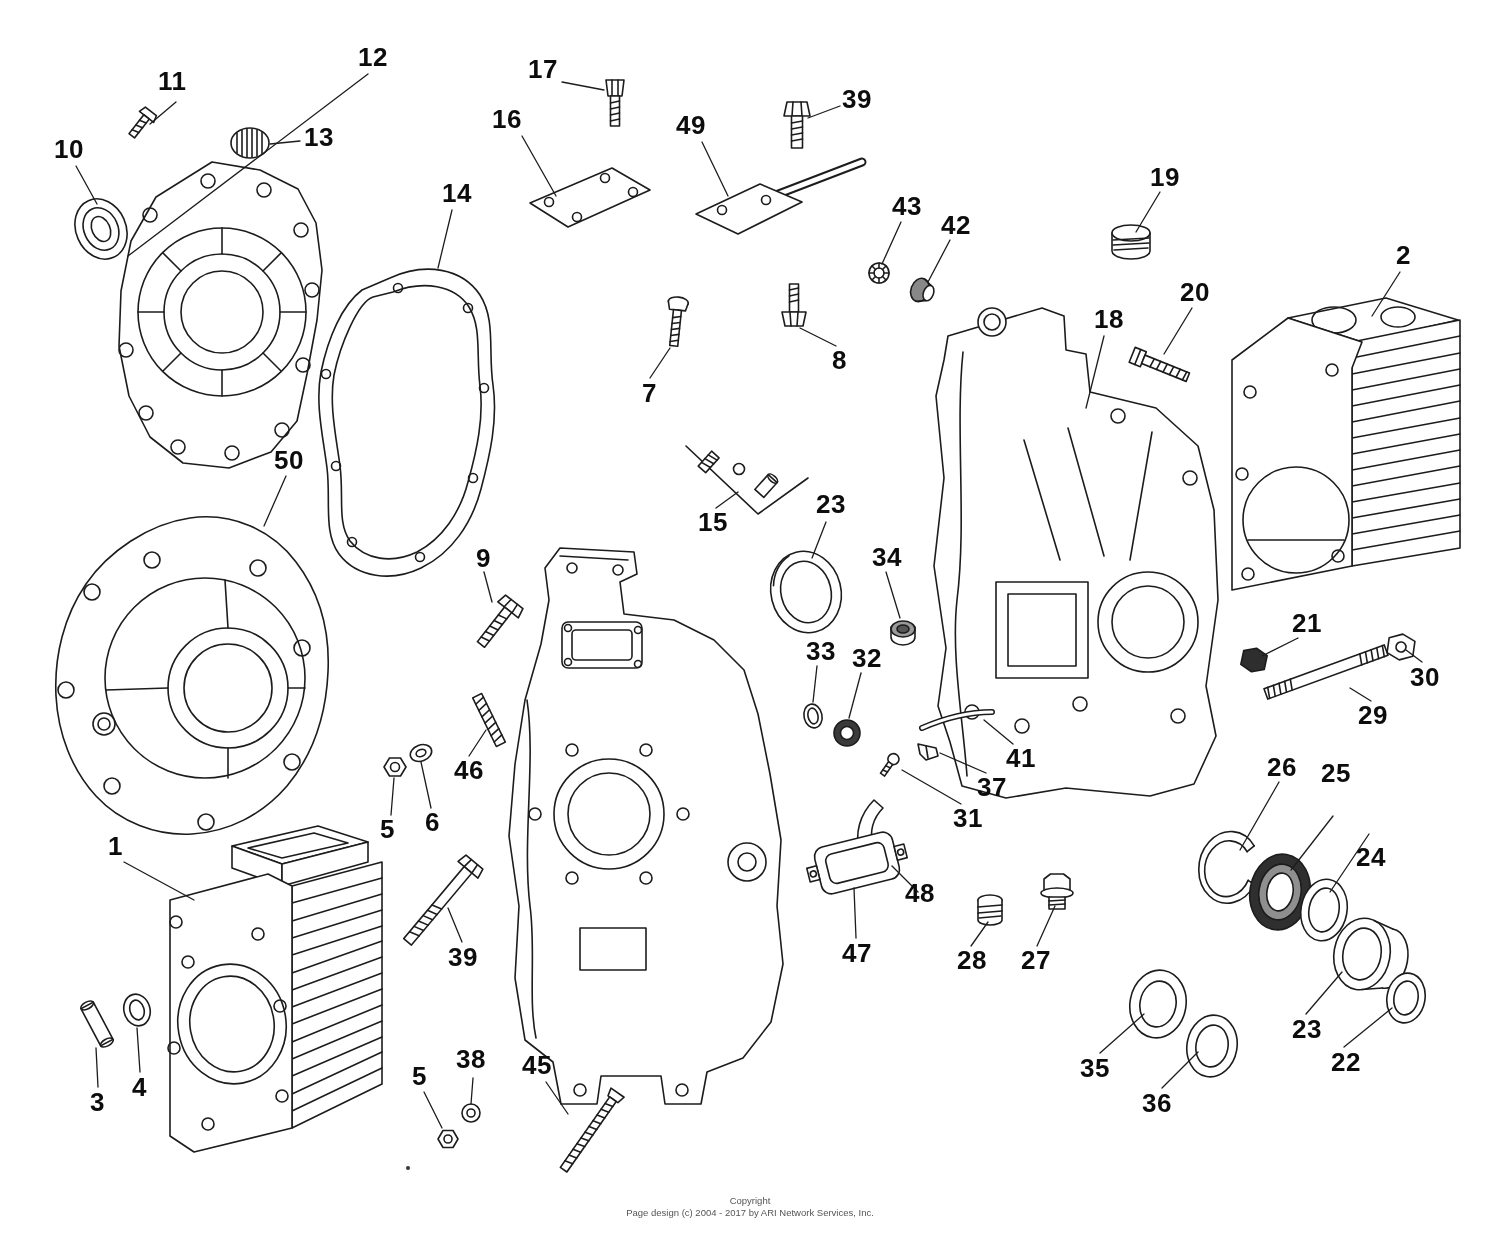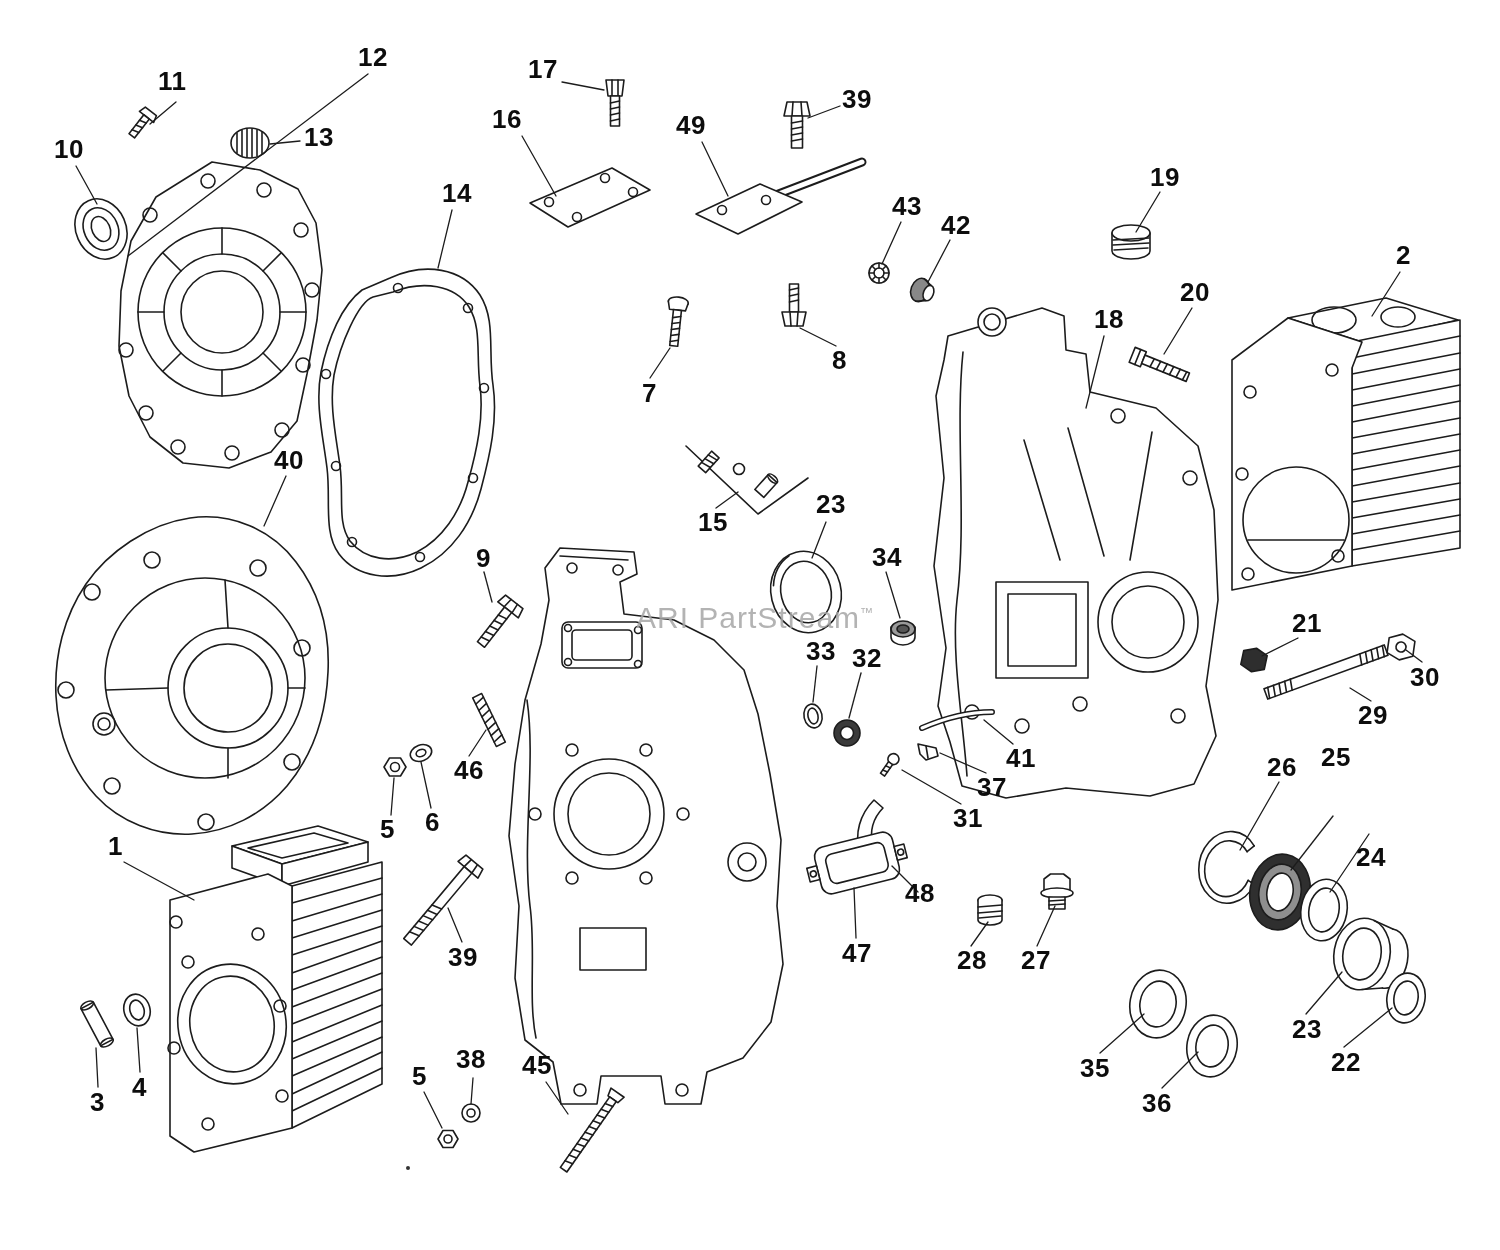--- a/index.html
+++ b/index.html
@@ -625,44 +625,45 @@
 <div class="callout" style="left:492px;top:106px">16</div>
 <div class="callout" style="left:528px;top:56px">17</div>
 <div class="callout" style="left:1094px;top:306px">18</div>
 <div class="callout" style="left:1150px;top:164px">19</div>
 <div class="callout" style="left:1180px;top:279px">20</div>
 <div class="callout" style="left:1292px;top:610px">21</div>
 <div class="callout" style="left:1331px;top:1049px">22</div>
 <div class="callout" style="left:816px;top:491px">23</div>
 <div class="callout" style="left:1292px;top:1016px">23</div>
 <div class="callout" style="left:1356px;top:844px">24</div>
-<div class="callout" style="left:1321px;top:744px">25</div>
+<div class="callout" style="left:1321px;top:760px">25</div>
 <div class="callout" style="left:1267px;top:754px">26</div>
 <div class="callout" style="left:1021px;top:947px">27</div>
 <div class="callout" style="left:957px;top:947px">28</div>
 <div class="callout" style="left:1358px;top:702px">29</div>
 <div class="callout" style="left:1410px;top:664px">30</div>
 <div class="callout" style="left:953px;top:805px">31</div>
 <div class="callout" style="left:852px;top:645px">32</div>
 <div class="callout" style="left:806px;top:638px">33</div>
 <div class="callout" style="left:872px;top:544px">34</div>
 <div class="callout" style="left:1080px;top:1055px">35</div>
 <div class="callout" style="left:1142px;top:1090px">36</div>
 <div class="callout" style="left:977px;top:774px">37</div>
 <div class="callout" style="left:456px;top:1046px">38</div>
 <div class="callout" style="left:842px;top:86px">39</div>
-<div class="callout" style="left:274px;top:447px">40</div>
+<div class="callout" style="left:274px;top:447px">50</div>
 <div class="callout" style="left:1006px;top:745px">41</div>
 <div class="callout" style="left:941px;top:212px">42</div>
 <div class="callout" style="left:892px;top:193px">43</div>
 <div class="callout" style="left:448px;top:944px">39</div>
 <div class="callout" style="left:522px;top:1052px">45</div>
 <div class="callout" style="left:454px;top:757px">46</div>
 <div class="callout" style="left:842px;top:940px">47</div>
 <div class="callout" style="left:905px;top:880px">48</div>
 <div class="callout" style="left:676px;top:112px">49</div>
 
-<div class="watermark">
-  <span>ARI PartStream</span><sup>™</sup>
+
+<div class="footer">
+  <div>Copyright</div>
+  <div>Page design (c) 2004 - 2017 by ARI Network Services, Inc.</div>
 </div>
 
-
 </div>
 
 </body></html>

